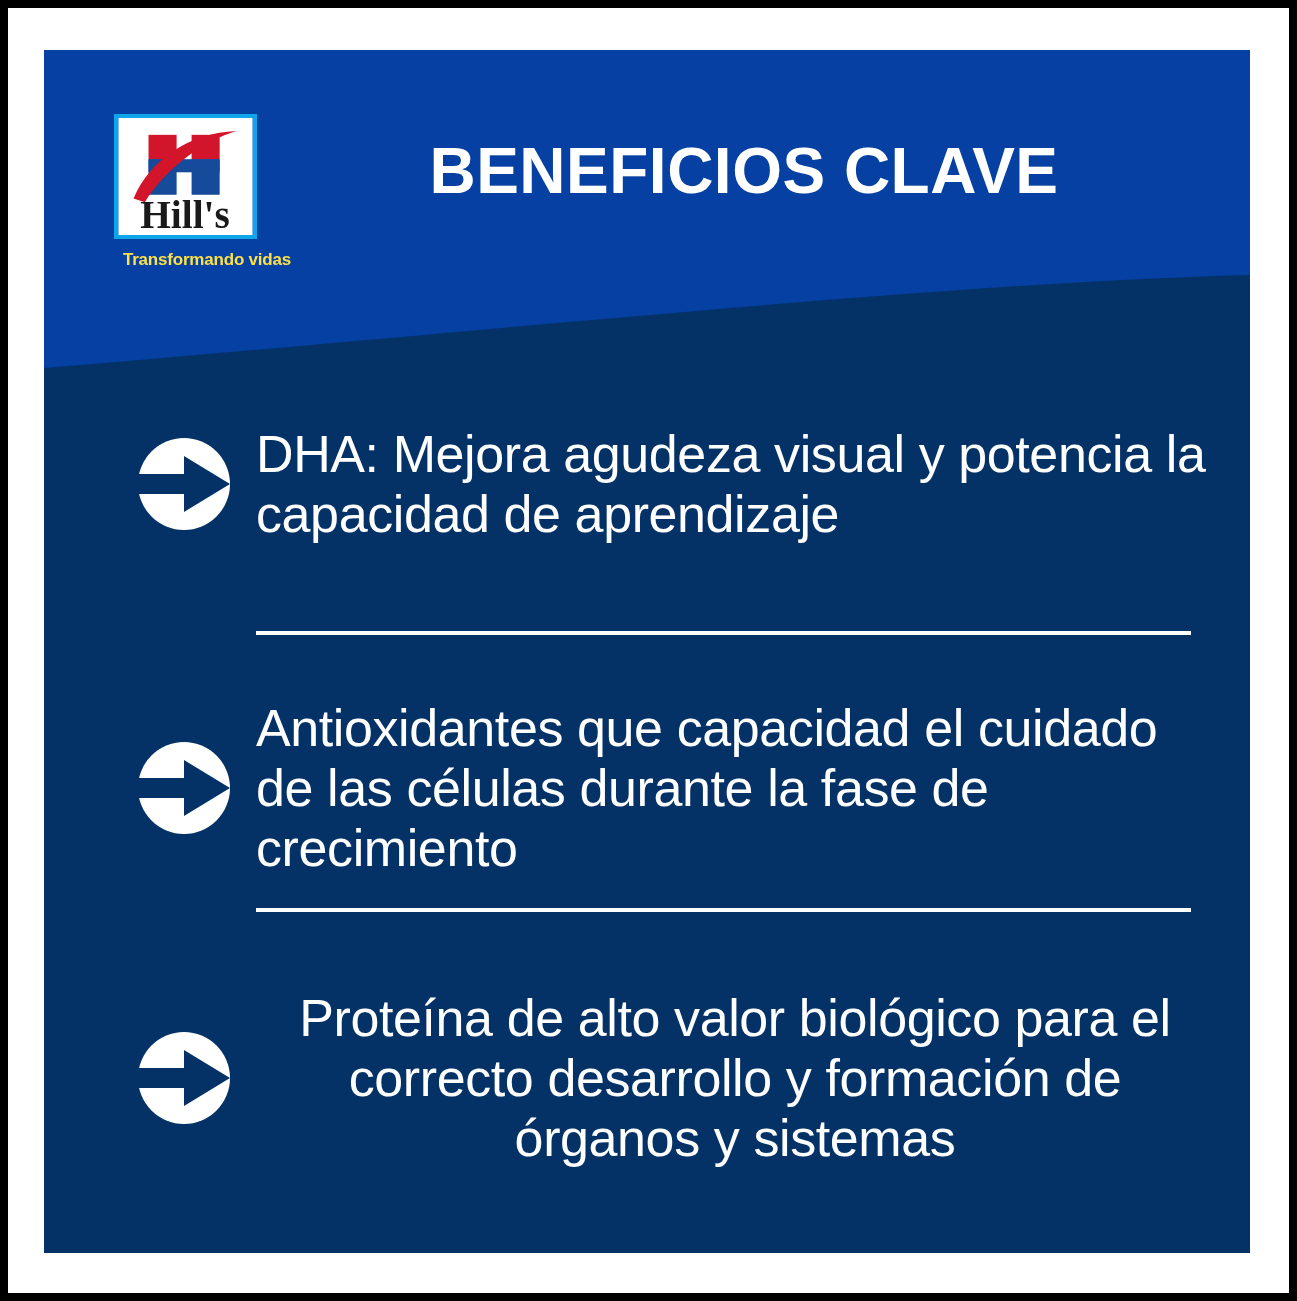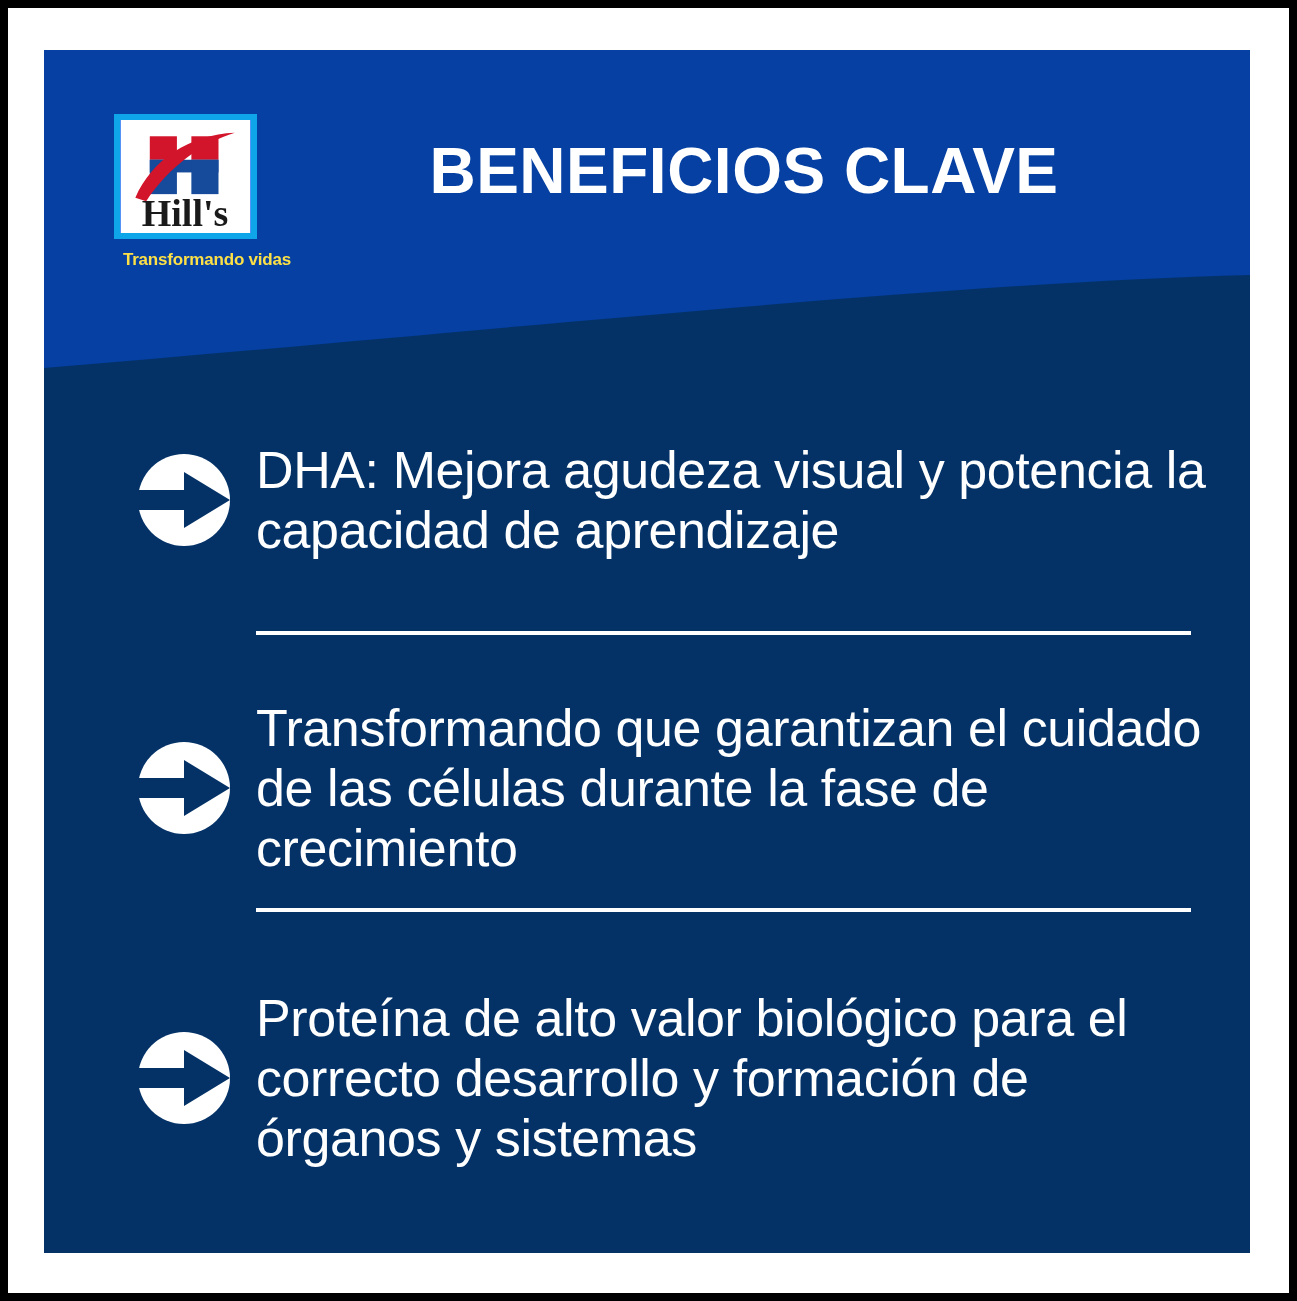--- a/index.html
+++ b/index.html
@@ -54,21 +54,21 @@
     left: 0; top: 0;
     width: 1206px;
     height: 230px;
   }
   .logo-box {
     position: absolute;
     left: 70px;  top: 64px;
     width: 143px;
     height: 125px;
     background: #3b82f6;
-    border: 6px solid #0ea5e9;
+    border: 4px solid #0ea5e9;
     box-sizing: border-box;
   }
   .logo-svg { display:block; width: 100%; height: 100%; }
   .tagline {
     position: absolute;
     left: 68px;  top: 200px;
     width: 190px;
     text-align: center;
     color: #fde047;
     font-size: 17px;
@@ -98,23 +98,23 @@
     height: 1203px;
   }
   .benefit {
     position: absolute;
     left: 90px;
     width: 1080px;
     display: flex;
     flex-direction: row;
     align-items: center;
   }
-  .benefit-1 { top: 340px; height: 220px; }
+  .benefit-1 { top: 324px; height: 220px; }
   .benefit-2 { top: 628px; height: 220px; }
-  .benefit-3 { top: 918px; height: 220px; }
+  .benefit-3 { top: 918px; height: 220px; text-align: center; }
 
   .arrow-badge {
     flex: 0 0 auto;
     width: 100px;
     height: 100px;
     margin-right: 22px;
     position: relative;
   }
   .arrow-badge svg { display:block; width: 100px; height: 100px; }
 
@@ -187,21 +187,21 @@
 
       <div class="divider divider-1"></div>
 
       <div class="benefit benefit-2">
         <div class="arrow-badge">
           <svg viewBox="0 0 100 100">
             <circle cx="50" cy="50" r="46" fill="#ffffff"></circle>
             <path d="M0,40 L50,40 L50,22 L96,50 L50,78 L50,60 L0,60 Z" fill="#043267"></path>
           </svg>
         </div>
-        <div class="benefit-text">Transformando que garantizan el cuidado de las células durante la fase de crecimiento</div>
+        <div class="benefit-text">Antioxidantes que capacidad el cuidado de las células durante la fase de crecimiento</div>
       </div>
 
       <div class="divider divider-2"></div>
 
       <div class="benefit benefit-3">
         <div class="arrow-badge">
           <svg viewBox="0 0 100 100">
             <circle cx="50" cy="50" r="46" fill="#ffffff"></circle>
             <path d="M0,40 L50,40 L50,22 L96,50 L50,78 L50,60 L0,60 Z" fill="#043267"></path>
           </svg>

